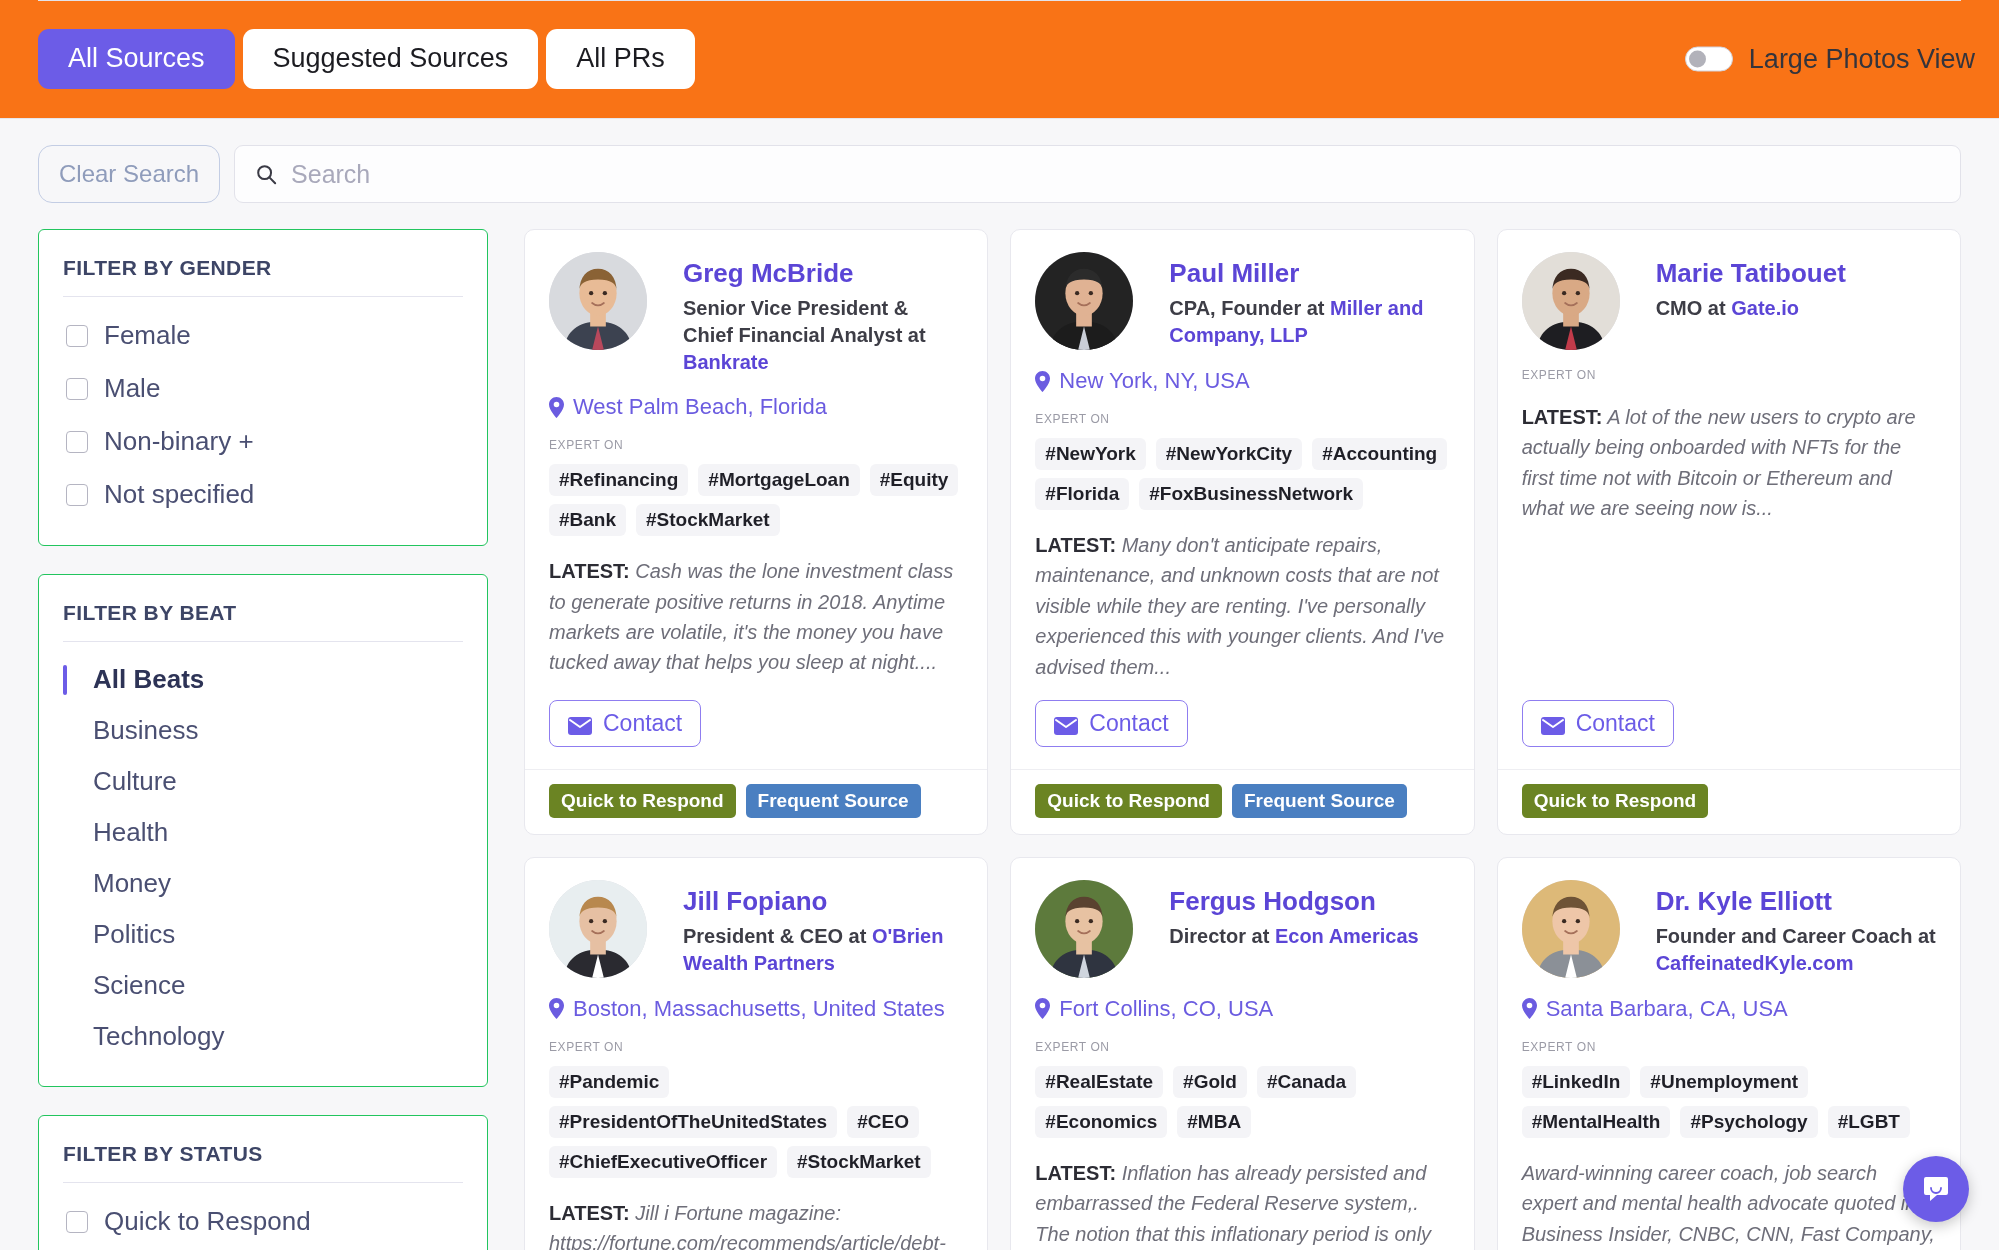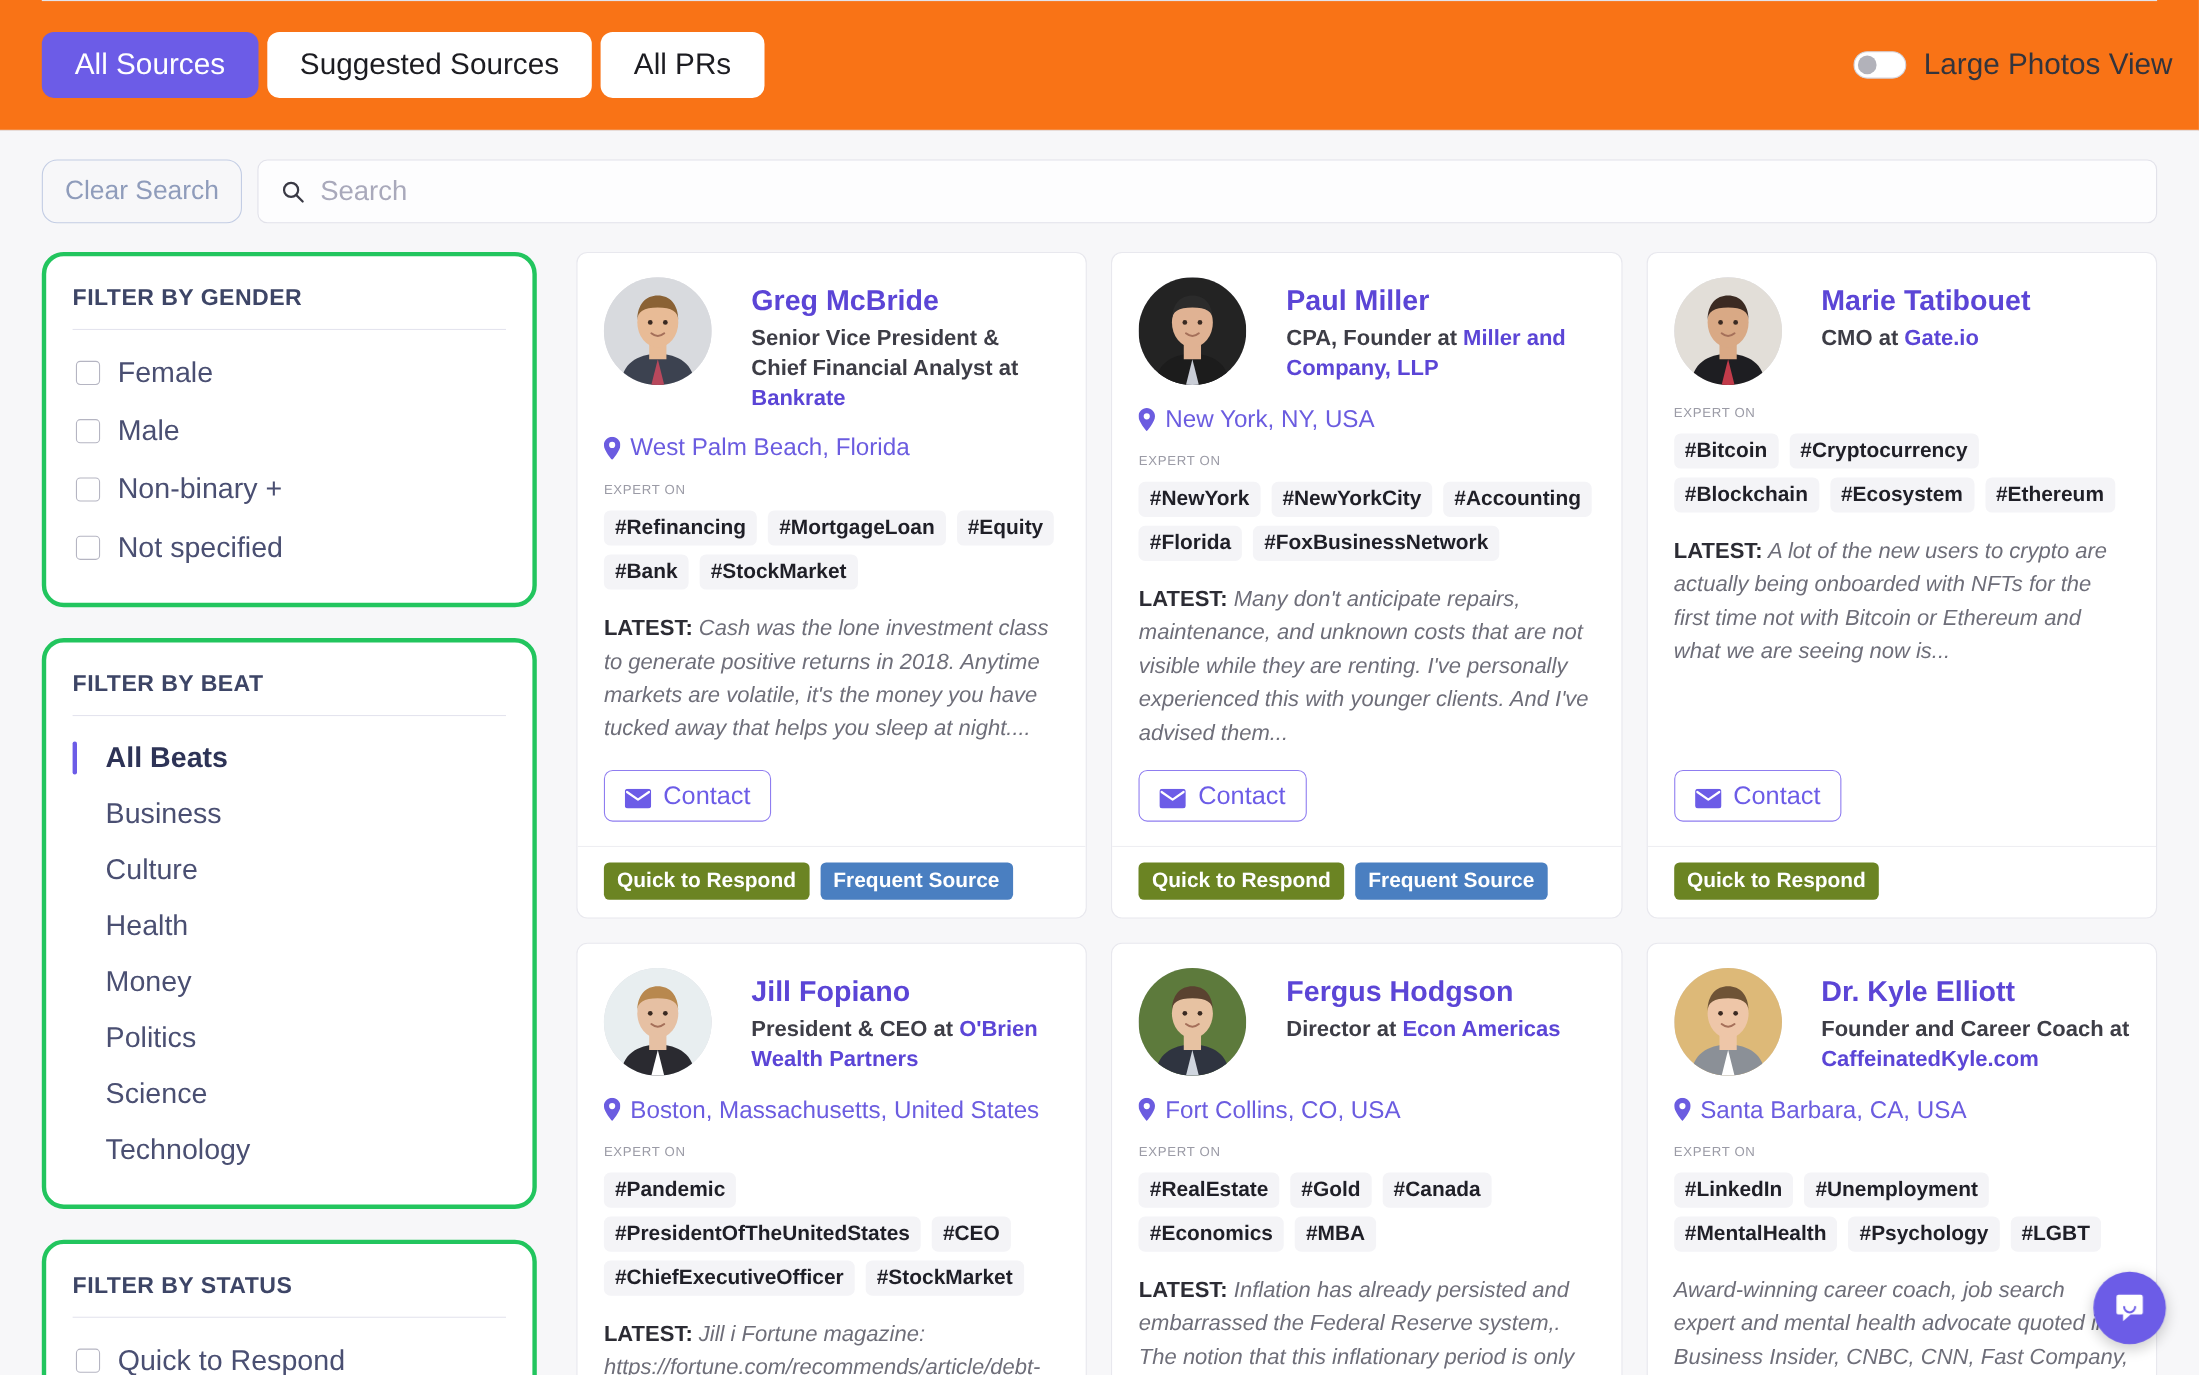--- a/index.html
+++ b/index.html
@@ -97,22 +97,22 @@
   .main {
     display: flex;
     align-items: flex-start;
     padding: 26px 38px 0 38px;
     gap: 36px;
   }
   .sidebar { width: 450px; flex: none; }
 
   .panel {
     background: #fff;
-    border: 4px solid #22c55e;
-    border-radius: 20px;
+    border: 1px solid #22c55e;
+    border-radius: 6px;
     padding: 26px 24px 24px 24px;
     margin-bottom: 28px;
   }
   .panel-title {
     font-size: 21px; font-weight: bold; letter-spacing: .4px;
     color: #3d4566;
     padding-bottom: 16px;
   }
   .panel-rule { height: 1px; background: #e4e4ee; margin-bottom: 12px; }
 
@@ -449,27 +449,20 @@
                 <path d="M44 52q6 5 12 0" stroke="#a5705a" stroke-width="1.8" fill="none" stroke-linecap="round"></path>
                 <path d="M50 76l-6 24h12z" fill="#c23b4a"></path>
               </svg>
             </div>
             <div class="head-text">
               <div class="person-name">Marie Tatibouet</div>
               <div class="person-title"><span>CMO at </span><span class="org">Gate.io</span></div>
             </div>
           </div>
           <div class="expert-on">EXPERT ON</div>
-          <div class="tags">
-            <span class="tag">#Bitcoin</span>
-            <span class="tag">#Cryptocurrency</span>
-            <span class="tag">#Blockchain</span>
-            <span class="tag">#Ecosystem</span>
-            <span class="tag">#Ethereum</span>
-          </div>
           <div class="latest"><b>LATEST:</b> <span>A lot of the new users to crypto are actually being onboarded with NFTs for the first time not with Bitcoin or Ethereum and what we are seeing now is...</span></div>
         </div>
         <div class="card-actions"><div class="contact-btn">
             <span class="env"><svg viewBox="0 0 24 18" fill="#6c5ce7">
                 <rect width="24" height="18" rx="3"></rect>
                 <path d="M2 3l10 7 10-7" stroke="#fff" stroke-width="2" fill="none" stroke-linecap="round" stroke-linejoin="round"></path>
               </svg></span>
             <span>Contact</span>
           </div></div>
         <div class="card-foot">

